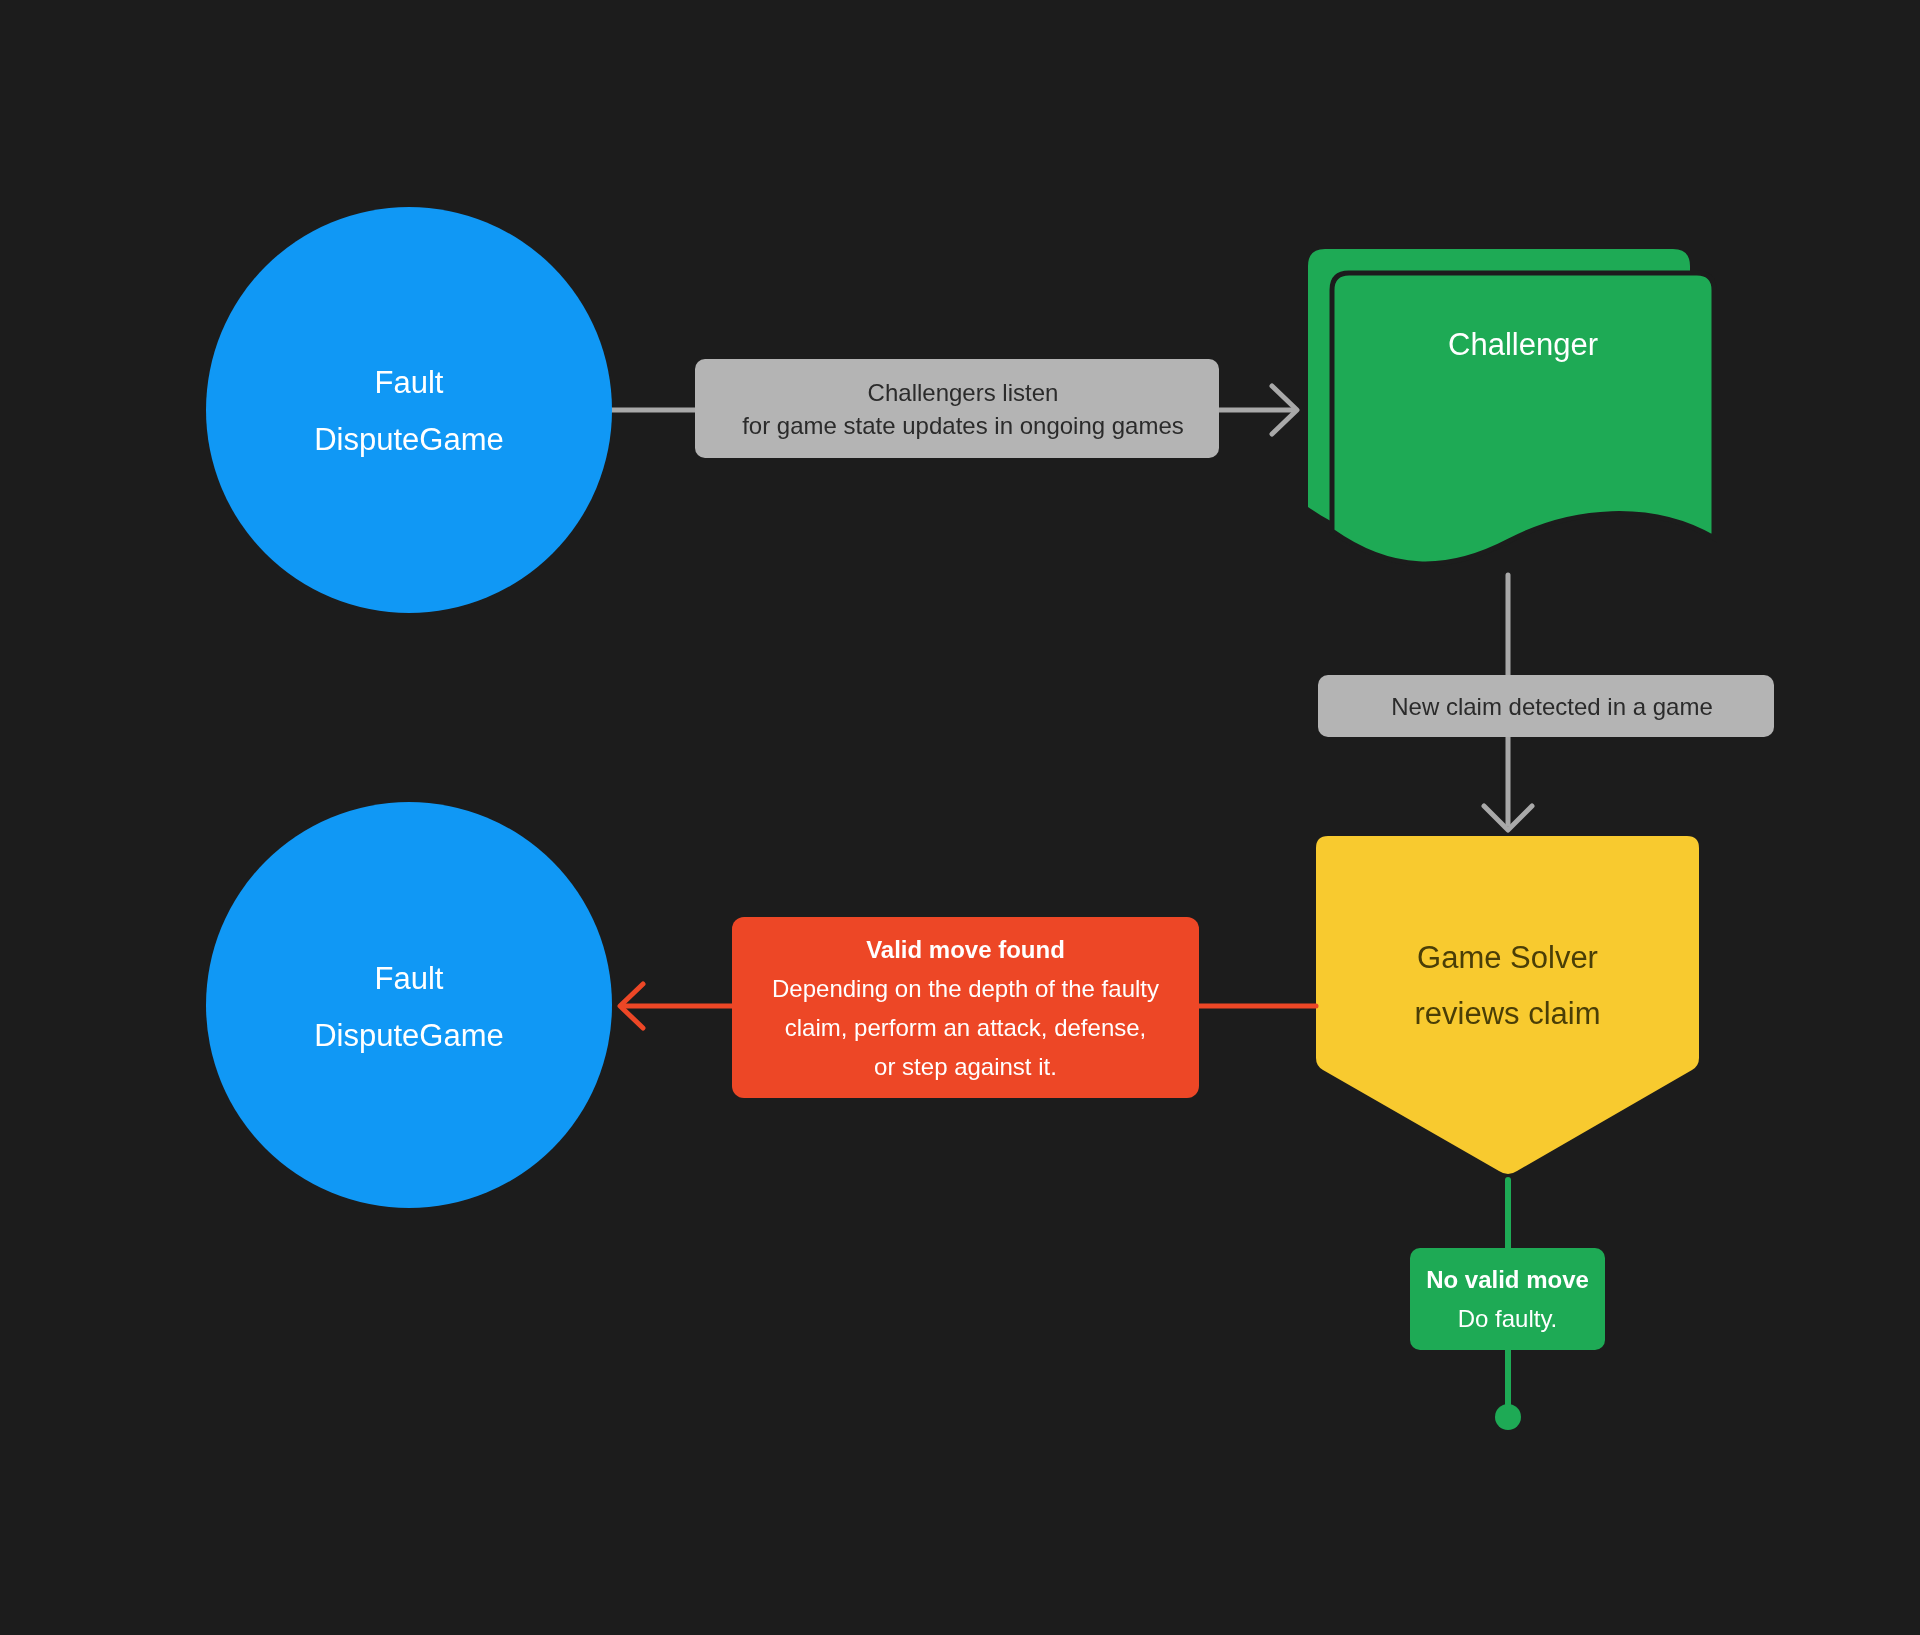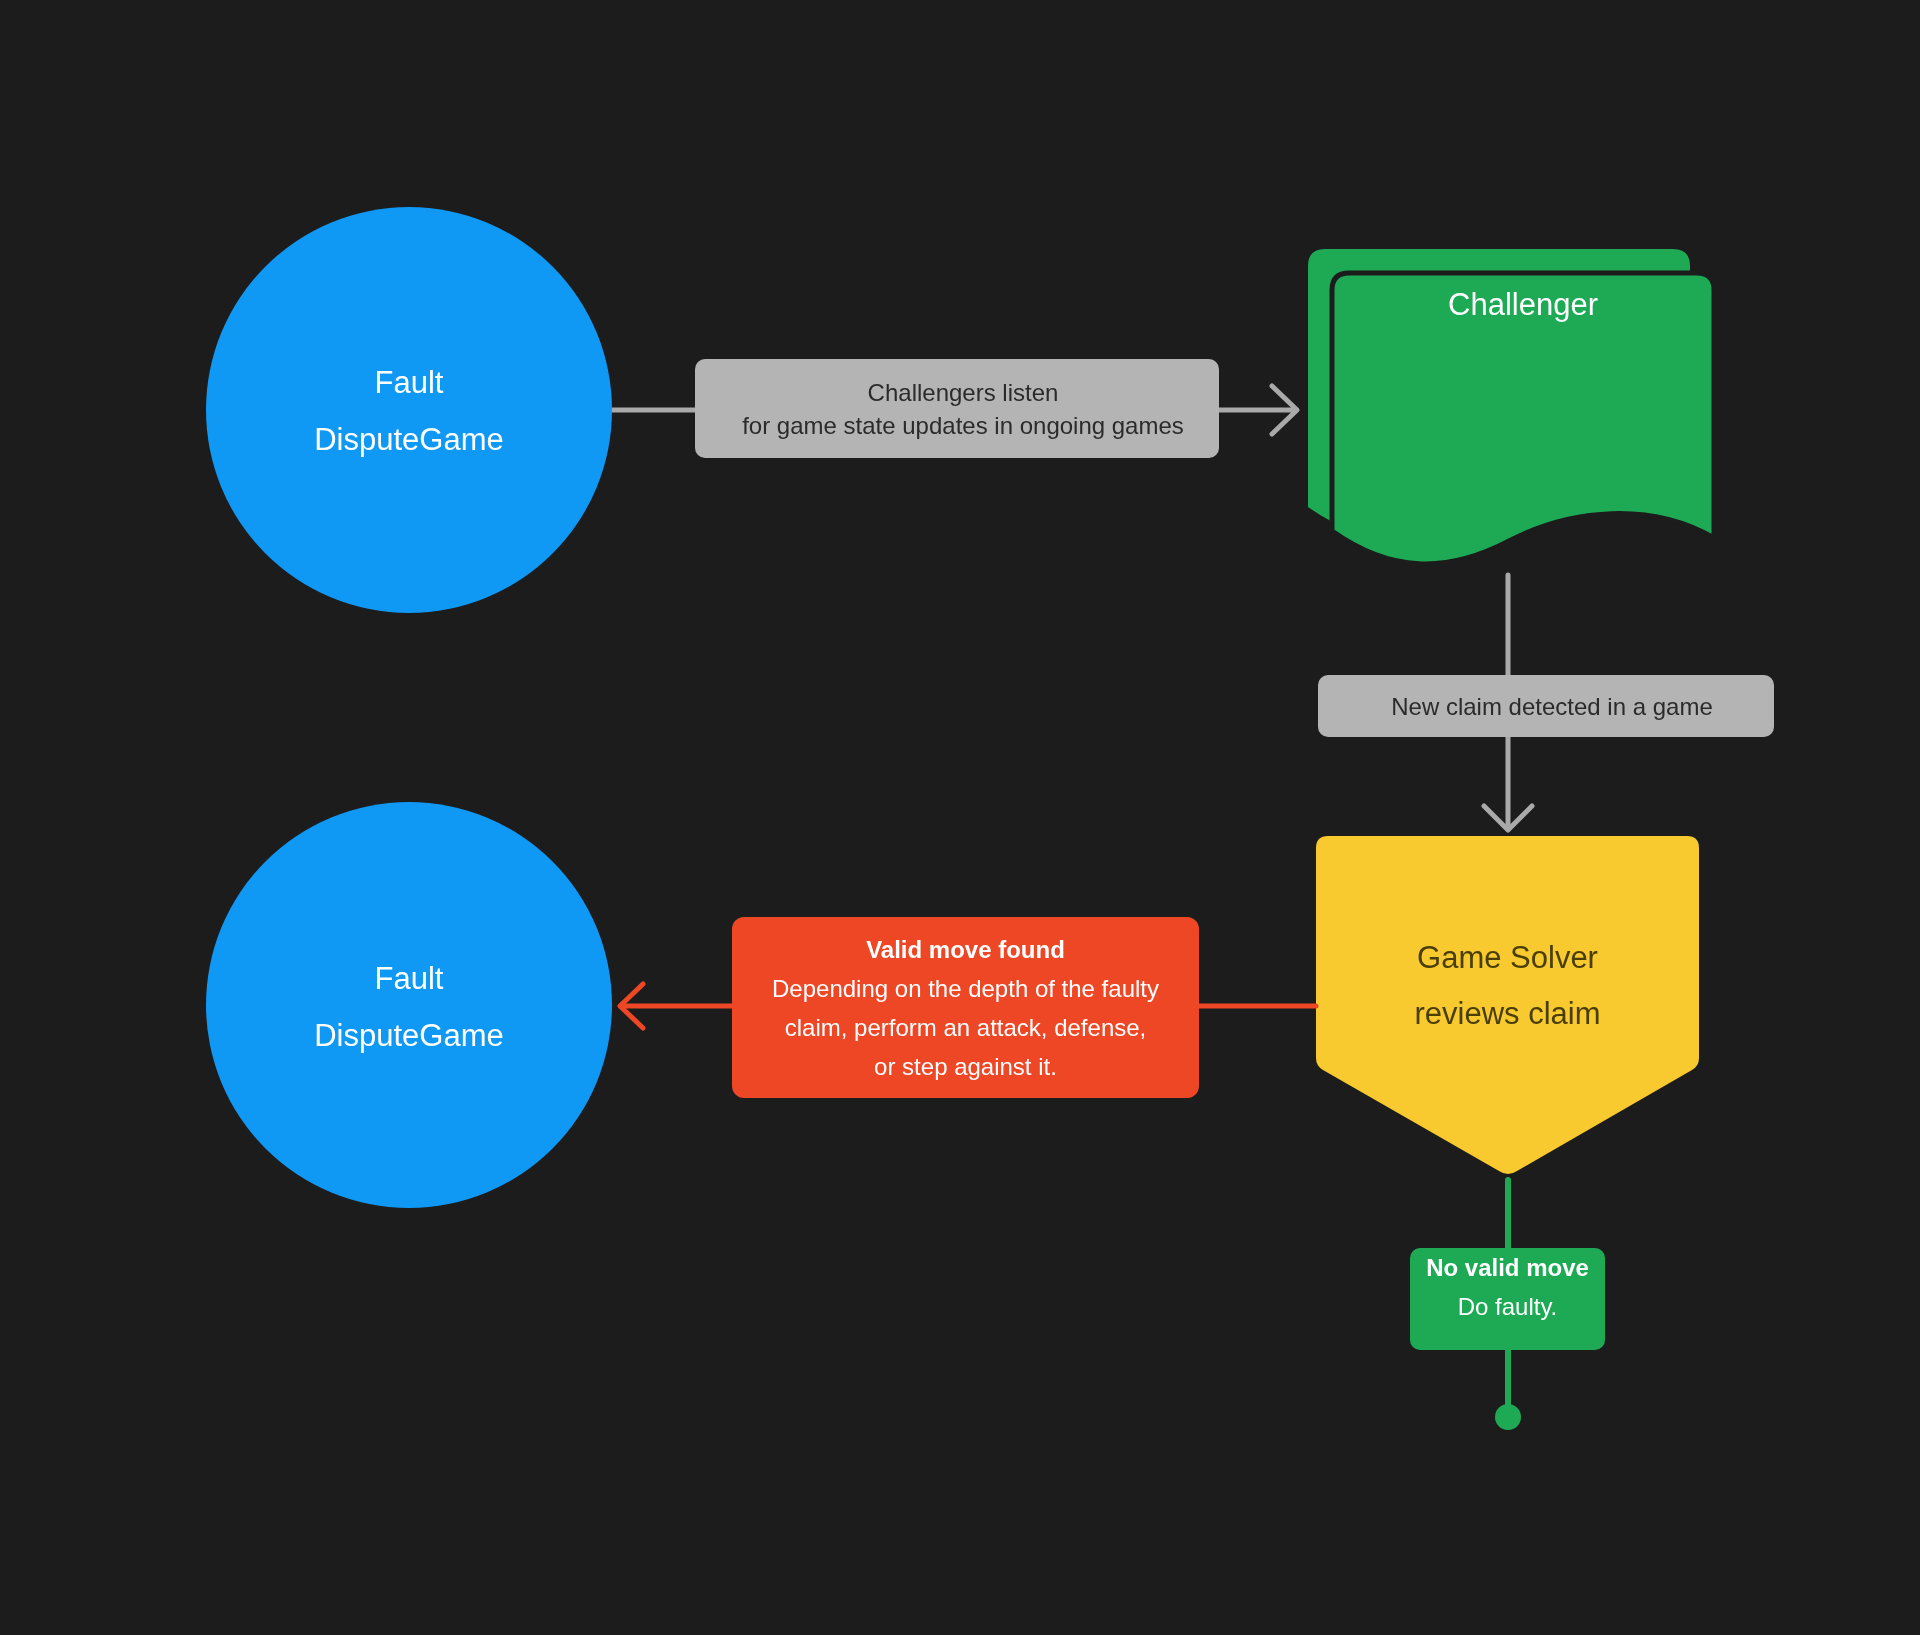--- a/index.html
+++ b/index.html
@@ -26,39 +26,39 @@
   .dot-green{fill:var(--green);}
   .abs{position:absolute;}
   .circle-node{
     width:406px; height:406px; border-radius:50%;
     background:var(--blue);
   }
   .node-text{
     text-align:center; color:var(--white);
     font-size:31px; line-height:57px;
   }
-  .node-text.tight{line-height:47px;}
+  .node-text.tight{line-height:47px;margin-top:40px;}
   .node-text.mid{line-height:56px;}
   .node-text.dark{color:var(--yellow-text);}
   .caption{
     background:var(--label-bg); color:var(--label-text);
     border-radius:10px; display:flex; flex-direction:column;
     align-items:center; justify-content:center;
     font-size:24px; line-height:33px; text-align:center;padding-left:12px;
   }
   .action-box{
     background:var(--red); color:var(--white);
     border-radius:12px; display:flex; flex-direction:column;
     align-items:center; justify-content:center;
     font-size:24px; line-height:39px; text-align:center;
   }
   .outcome-box{
     background:var(--green); color:var(--white);
     border-radius:10px; display:flex; flex-direction:column;
-    align-items:center; justify-content:flex-start;
+    align-items:center; justify-content:center;
     font-size:24px; line-height:39px; text-align:center;
   }
   .bold{font-weight:700;}
 </style>
 </head>
 <body>
 
 <div class="canvas">
 
   <svg class="layer" width="1920" height="1635" viewBox="0 0 1920 1635">

